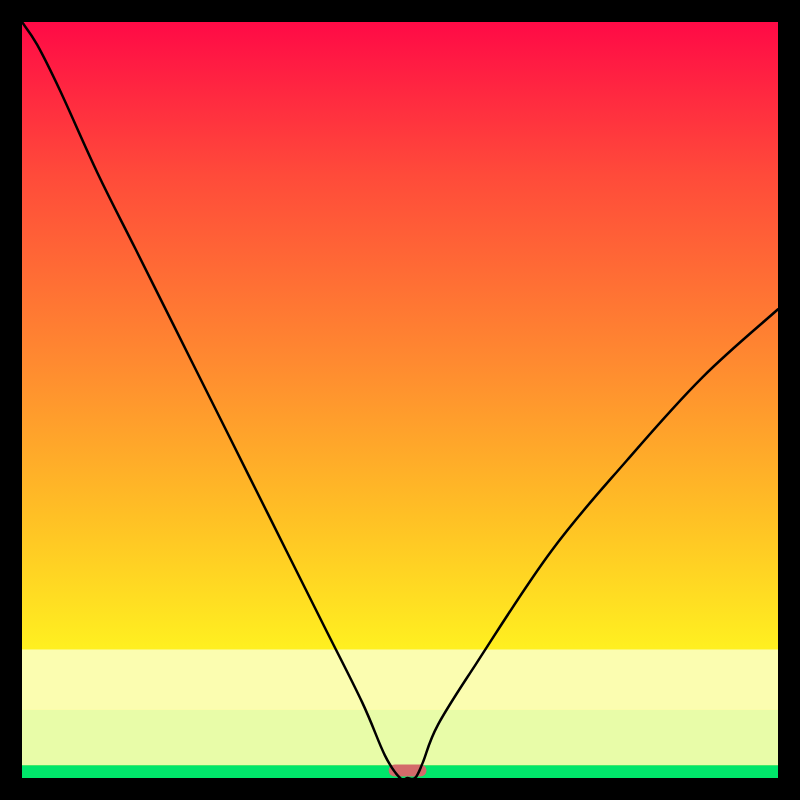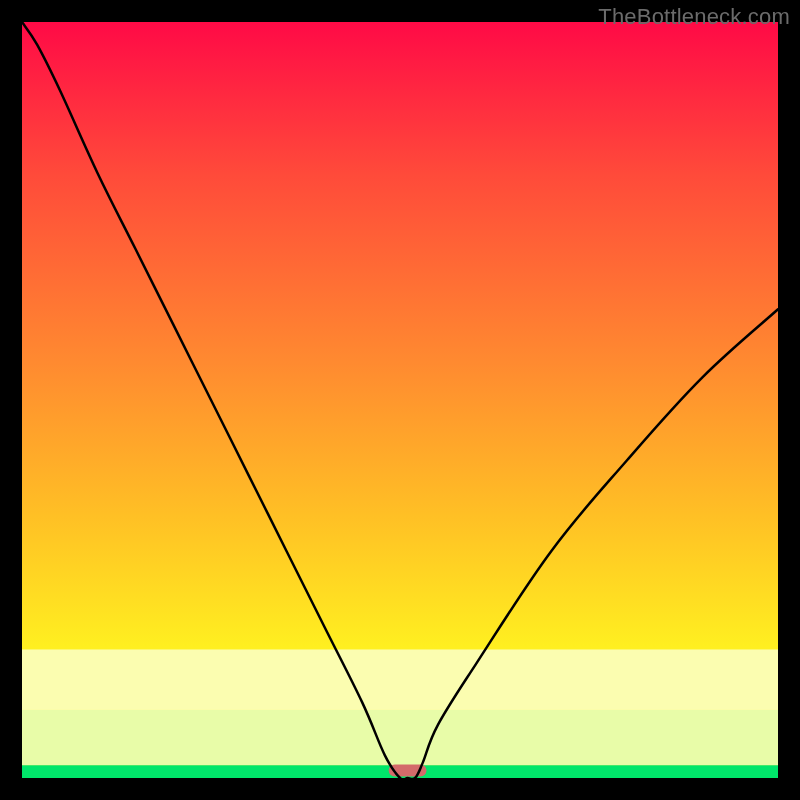--- a/index.html
+++ b/index.html
@@ -40,21 +40,20 @@
     left: 0;
     top: 0;
     width: 756px;
     height: 756px;
   }
 </style>
 </head>
 <body>
 
 <div class="frame">
-  <div class="watermark">TheBottleneck.com</div>
 
   <div class="plot-wrap">
     <svg class="plot" viewBox="0 0 756 756" preserveAspectRatio="none">
       <defs>
         <linearGradient id="bg-grad" x1="0" y1="0" x2="0" y2="1">
             <stop offset="0.0%" stop-color="#ff0a46"></stop>
             <stop offset="20.0%" stop-color="#ff4a3a"></stop>
             <stop offset="45.0%" stop-color="#ff8a30"></stop>
             <stop offset="65.0%" stop-color="#ffbf25"></stop>
             <stop offset="83.0%" stop-color="#fff020"></stop>

